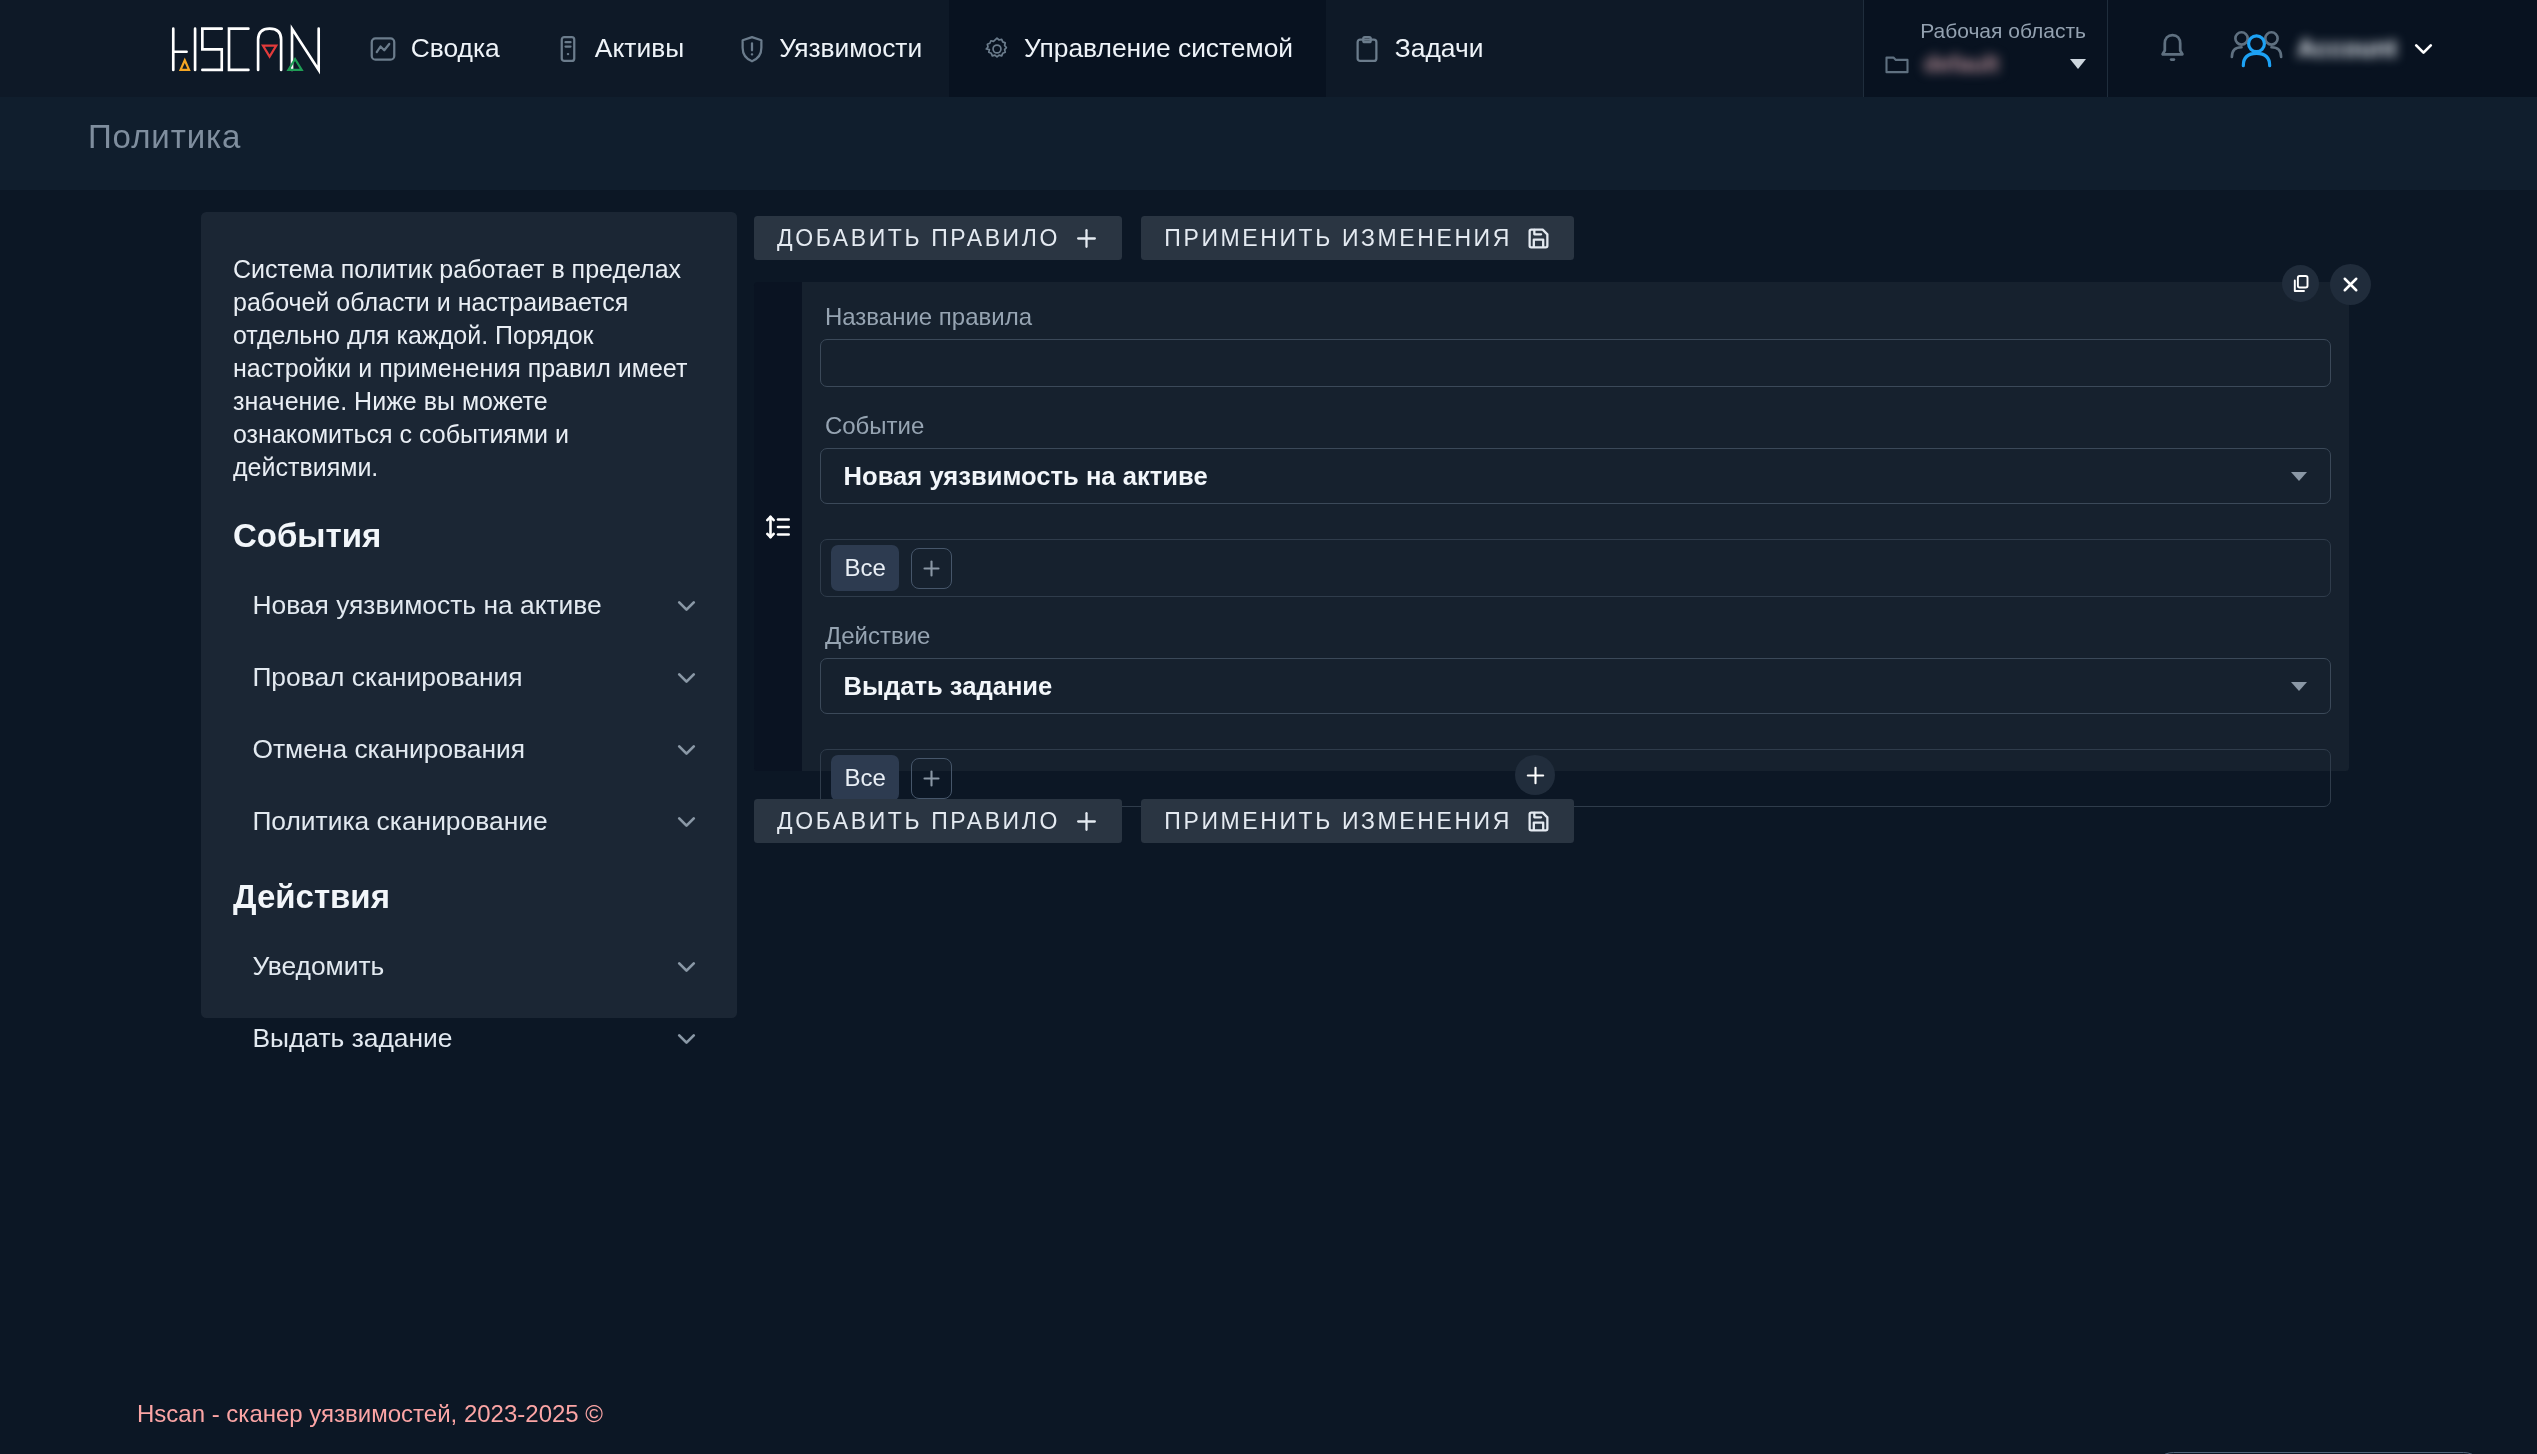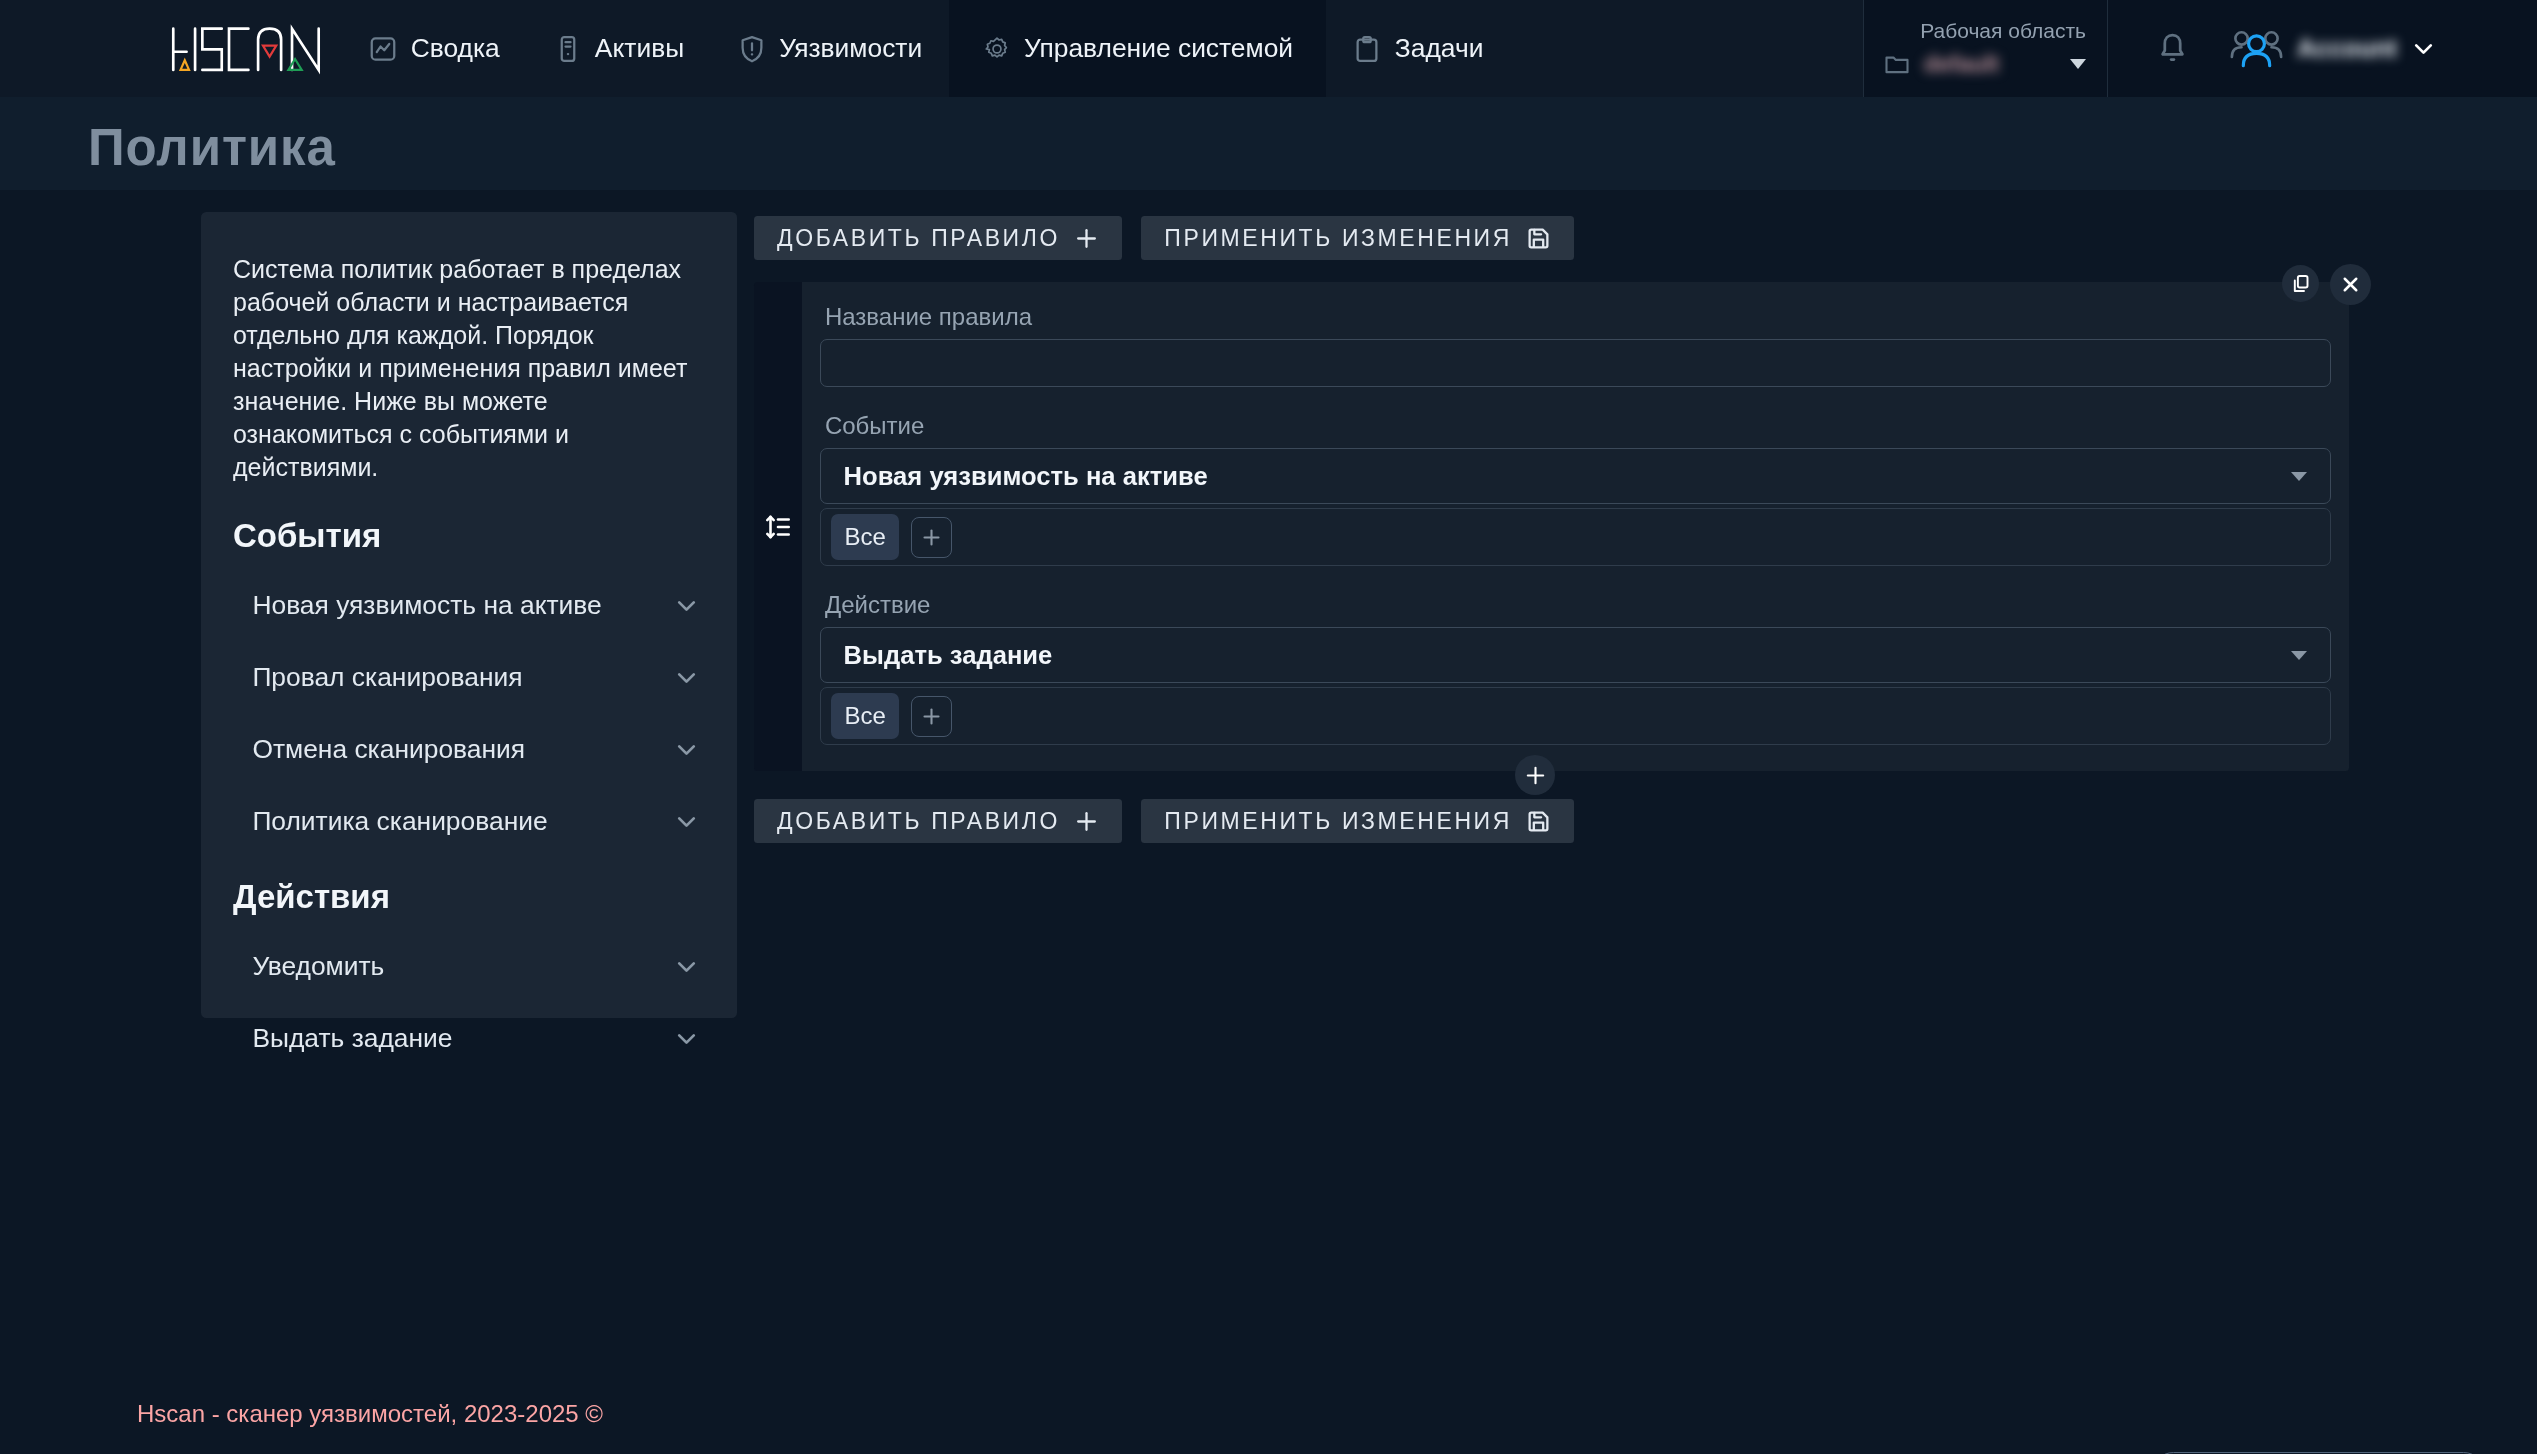--- a/index.html
+++ b/index.html
@@ -33,21 +33,21 @@
   .bell-btn { margin-left:48px; cursor:pointer; }
   .bell-btn svg { width:33px; height:37px; stroke:#5f7080; fill:none; stroke-width:2; stroke-linecap:round; stroke-linejoin:round; }
   .user-menu { display:flex; align-items:center; margin-left:41px; gap:14px; cursor:pointer; }
   .user-ico svg { width:53px; height:44px; fill:none; stroke-linecap:round; }
   .user-name { font-size:25px; font-weight:700; color:#e9eef4; }
   .chev { width:25px; height:25px; }
   .chev svg { width:25px; height:25px; stroke:#fff; fill:none; stroke-width:2.6; stroke-linecap:round; stroke-linejoin:round; }
 
   
   .page-band { position:absolute; left:0; top:97px; width:2538px; height:93px; background:#101e2d; }
-  .page-title { position:absolute; left:88px; top:21px; font-size:51px; font-weight:700; color:#7f8e9e; letter-spacing:0.9px; }
+  .page-title { position:absolute; left:88px; top:21px; font-size:33px; font-weight:400; color:#7f8e9e; letter-spacing:0.9px; }
 
   
   .panel { position:absolute; left:201px; top:212px; width:536px; height:806px; background:#1b2634; border-radius:5.3px; padding:41px 33px 26.4px 32px; }
   .panel-desc { width:471px; font-size:25px; line-height:33px; color:#e9eef4; margin:0 0 33px; }
   .panel-h { font-size:33px; font-weight:700; color:#f2f6fa; margin:0 0 14px; }
   .panel-h.second { margin-top:21px; }
   .acc-item { height:72px; display:flex; align-items:center; justify-content:space-between; padding-left:19.4px; padding-right:5.3px; cursor:pointer; }
   .acc-item .acc-lbl { font-size:26.4px; color:#e2e9f0; }
   .acc-item svg { width:25px; height:25px; stroke:#8a98a6; fill:none; stroke-width:2.6; stroke-linecap:round; stroke-linejoin:round; }
 
@@ -62,21 +62,21 @@
   .rule-card { position:absolute; left:754px; top:282px; width:1595px; height:489px; display:flex; border-radius:3.5px; }
   .rule-strip { width:48px; background:#0a1322; border-radius:3.5px 0 0 3.5px; display:flex; align-items:center; justify-content:center; cursor:grab; }
   .rule-strip svg { width:30px; height:30px; stroke:#fff; fill:none; stroke-width:2.4; stroke-linecap:round; stroke-linejoin:round; }
   .rule-body { flex:1; background:#16212e; border-radius:0 3.5px 3.5px 0; padding:21px 17.6px 0 17.6px; }
   .f-label { font-size:24px; color:#96a4b2; margin:0 0 8px 5.3px; }
   .f-label.gap { margin-top:25px; }
   .rule-input { width:100%; height:48px; background:transparent; border:1.8px solid #3b4959; border-radius:7px; color:#f2f6fa; font-family:inherit; font-size:25.6px; padding:0 21px; outline:none; }
   .rule-select { width:100%; height:56px; border:1.8px solid #3b4959; border-radius:7px; display:flex; align-items:center; justify-content:space-between; padding:0 23px; cursor:pointer; }
   .rule-select .sel-val { font-size:25.6px; font-weight:700; color:#f2f6fa; }
   .sel-caret { width:0; height:0; border-left:8px solid transparent; border-right:8px solid transparent; border-top:9.7px solid #8a97a5; }
-  .scope-box { margin-top:4px; height:58px; border:1.8px solid #2f3c4b; border-radius:7px; display:flex; align-items:center; gap:12.3px; padding:0 10.6px; }
+  .scope-box { margin-top:35px; height:58px; border:1.8px solid #2f3c4b; border-radius:7px; display:flex; align-items:center; gap:12.3px; padding:0 10.6px; }
   .chip { background:#2d3b50; border-radius:7px; padding:8.8px 13.2px; font-size:24px; color:#e8eef5; cursor:pointer; }
   .chip-add { width:41px; height:41px; border:1.8px solid #46566a; border-radius:8px; background:transparent; display:flex; align-items:center; justify-content:center; cursor:pointer; }
   .chip-add svg { width:21px; height:21px; stroke:#8a97a5; stroke-width:2.4; stroke-linecap:round; }
 
   .circle-btn { position:absolute; border-radius:50%; background:#202c3b; display:flex; align-items:center; justify-content:center; cursor:pointer; z-index:6; border:none; }
   .circle-btn svg { stroke:#fff; fill:none; stroke-width:2.2; stroke-linecap:round; stroke-linejoin:round; }
   .copy-btn { left:2282px; top:265px; width:37px; height:37px; }
   .copy-btn svg { width:21px; height:21px; }
   .close-btn { left:2330px; top:264px; width:41px; height:41px; }
   .close-btn svg { width:23px; height:23px; stroke-width:2.6; }

